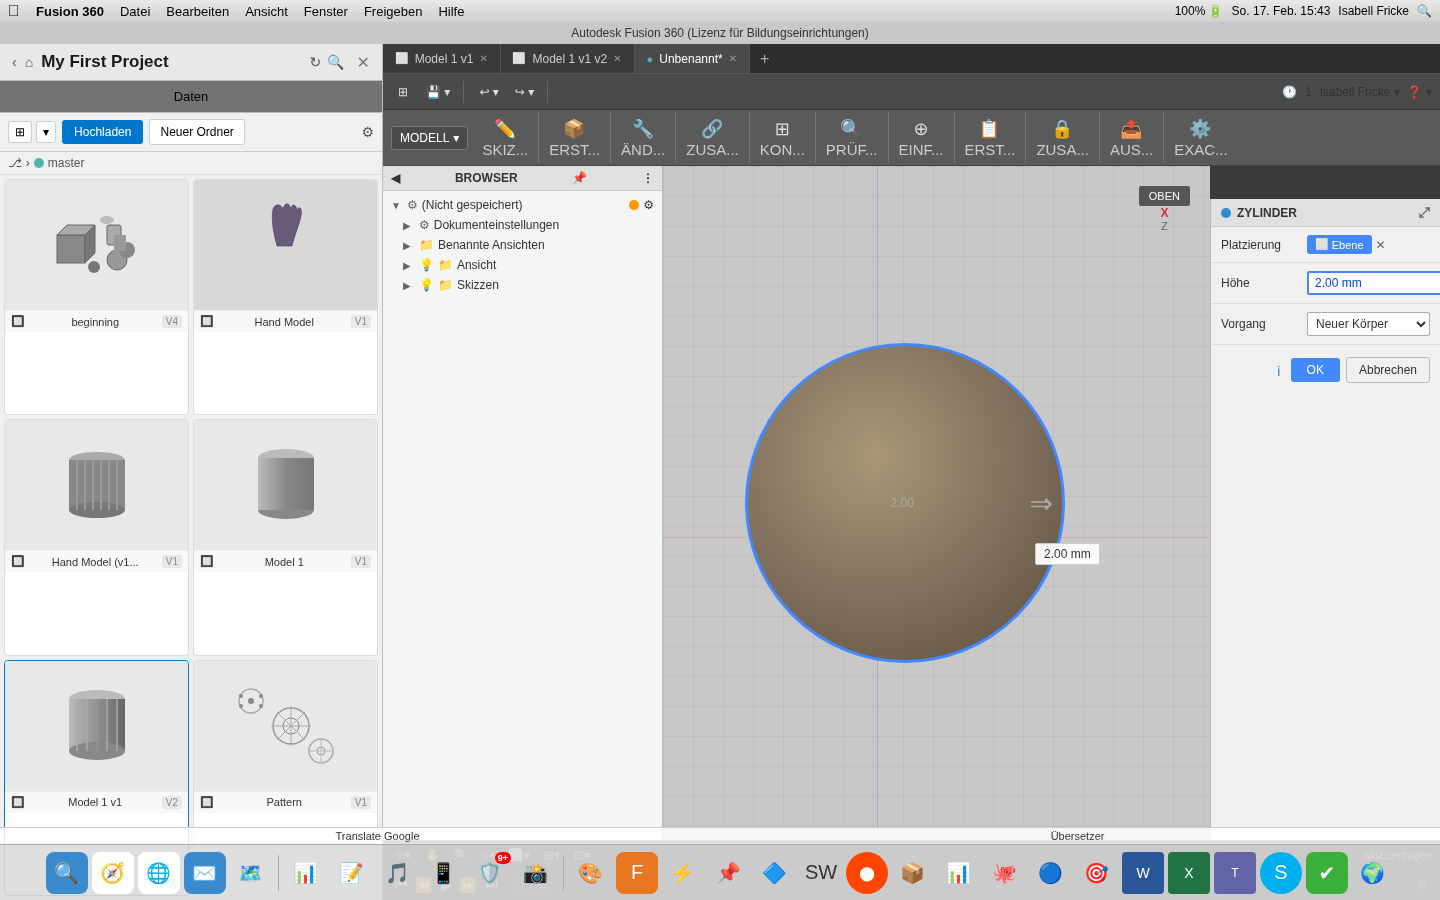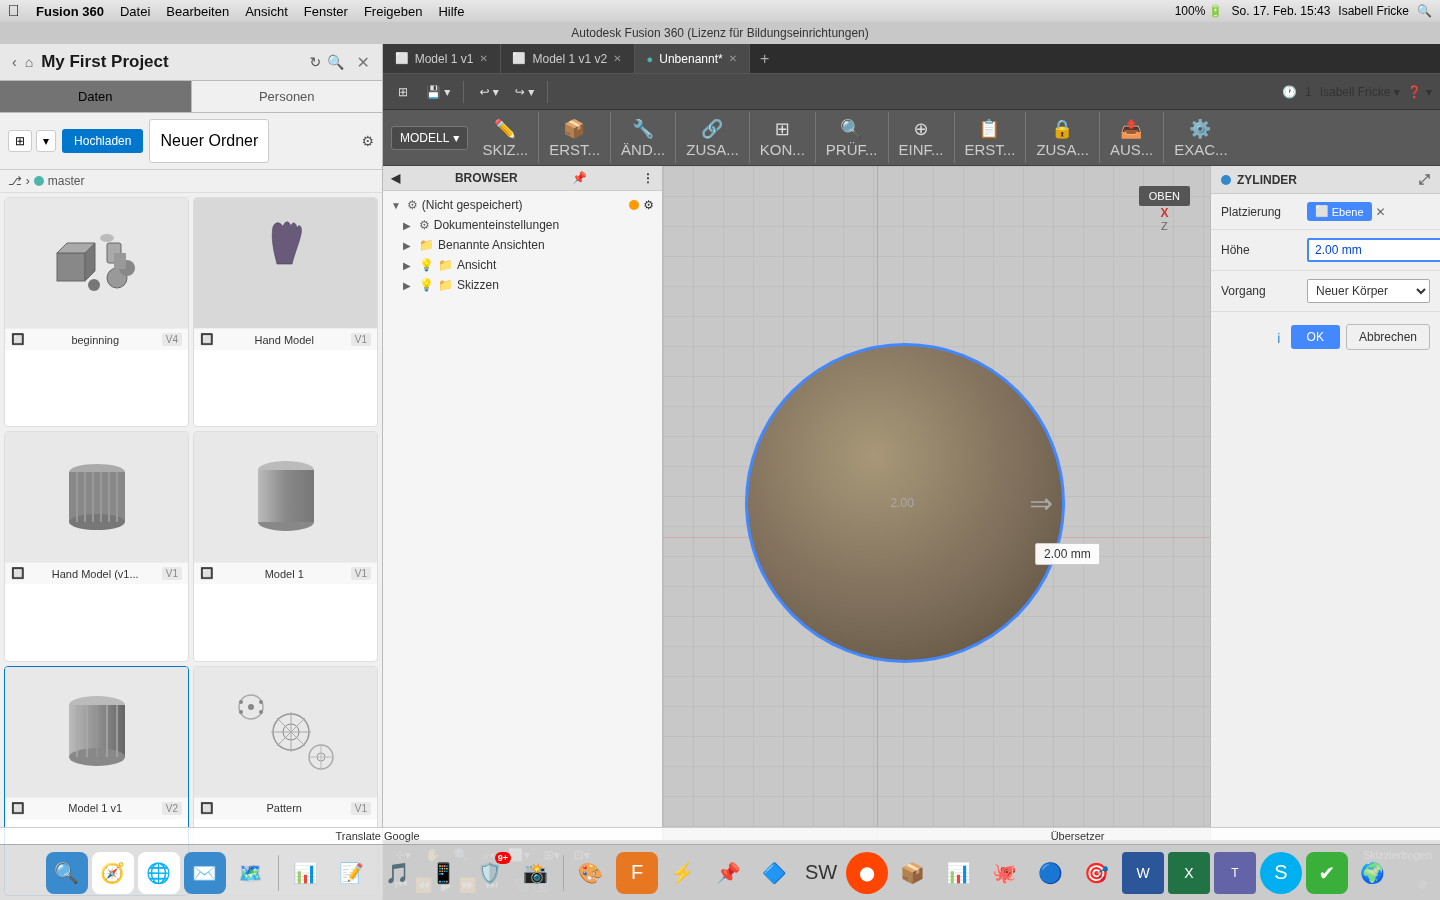--- a/index.html
+++ b/index.html
@@ -108,23 +108,23 @@
       border: none;
       padding: 5px 12px;
       border-radius: 3px;
       font-size: 12px;
       cursor: pointer;
       font-weight: 500;
     }
     .new-folder-btn {
       background: #fff;
       border: 1px solid #ccc;
-      padding: 12px 10px;
+      padding: 5px 10px;
       border-radius: 3px;
-      font-size: 16px;
+      font-size: 12px;
       cursor: pointer;
     }
     .gear-btn { margin-left: auto; font-size: 14px; color: #555; cursor: pointer; }
 
     .breadcrumb-bar {
       display: flex;
       align-items: center;
       padding: 4px 8px;
       gap: 4px;
       font-size: 12px;
@@ -371,20 +371,21 @@
     }
 
     
     .zylinder-panel {
       width: 230px;
       background: #f0f0f0;
       border-left: 1px solid #bbb;
       flex-shrink: 0;
       display: flex;
       flex-direction: column;
+      margin-top: 33px;
     }
     .zylinder-header {
       background: #e0e0e0;
       padding: 5px 10px;
       display: flex;
       align-items: center;
       justify-content: space-between;
       border-bottom: 1px solid #ccc;
       font-size: 12px;
       font-weight: 600;
@@ -629,21 +630,20 @@
       <span class="project-title">My First Project</span>
       <div class="header-actions">
         <span class="header-icon">↻</span>
         <span class="header-icon">🔍</span>
       </div>
       <span class="panel-close">✕</span>
     </div>
 
     <div class="panel-tabs">
       <div class="panel-tab active">Daten</div>
-      <div class="panel-tab">Personen</div>
     </div>
 
     <div class="panel-toolbar">
       <div class="view-toggle">
         <button class="view-btn">⊞</button>
         <button class="view-btn">▾</button>
       </div>
       <button class="upload-btn">Hochladen</button>
       <button class="new-folder-btn">Neuer Ordner</button>
       <span class="gear-btn">⚙</span>

